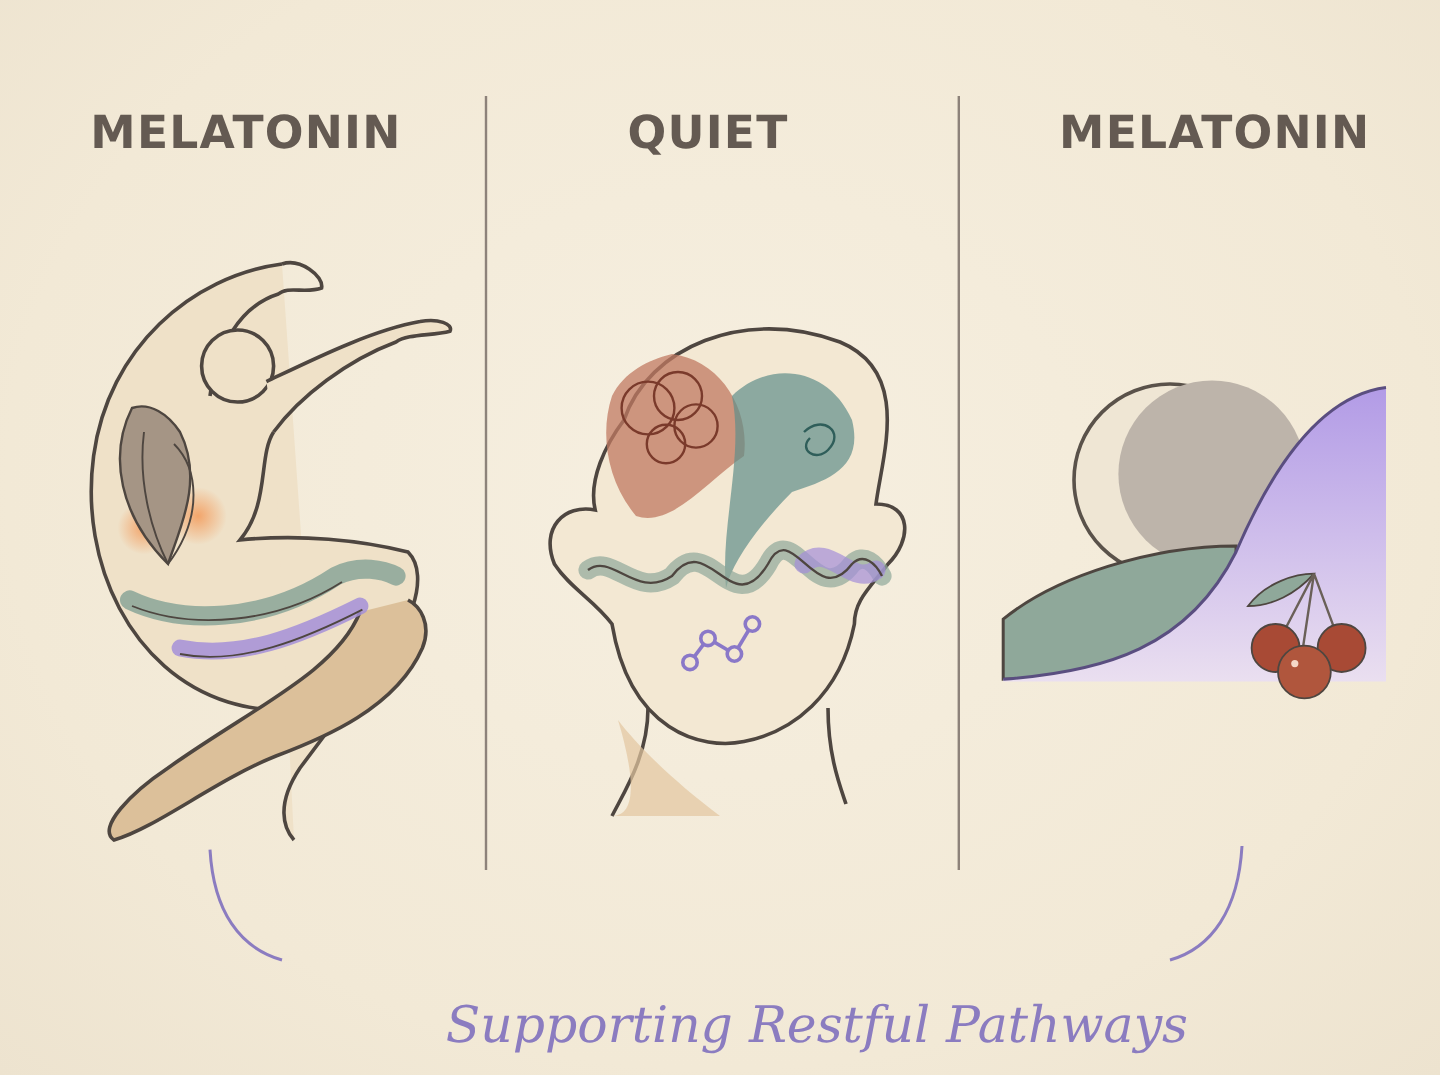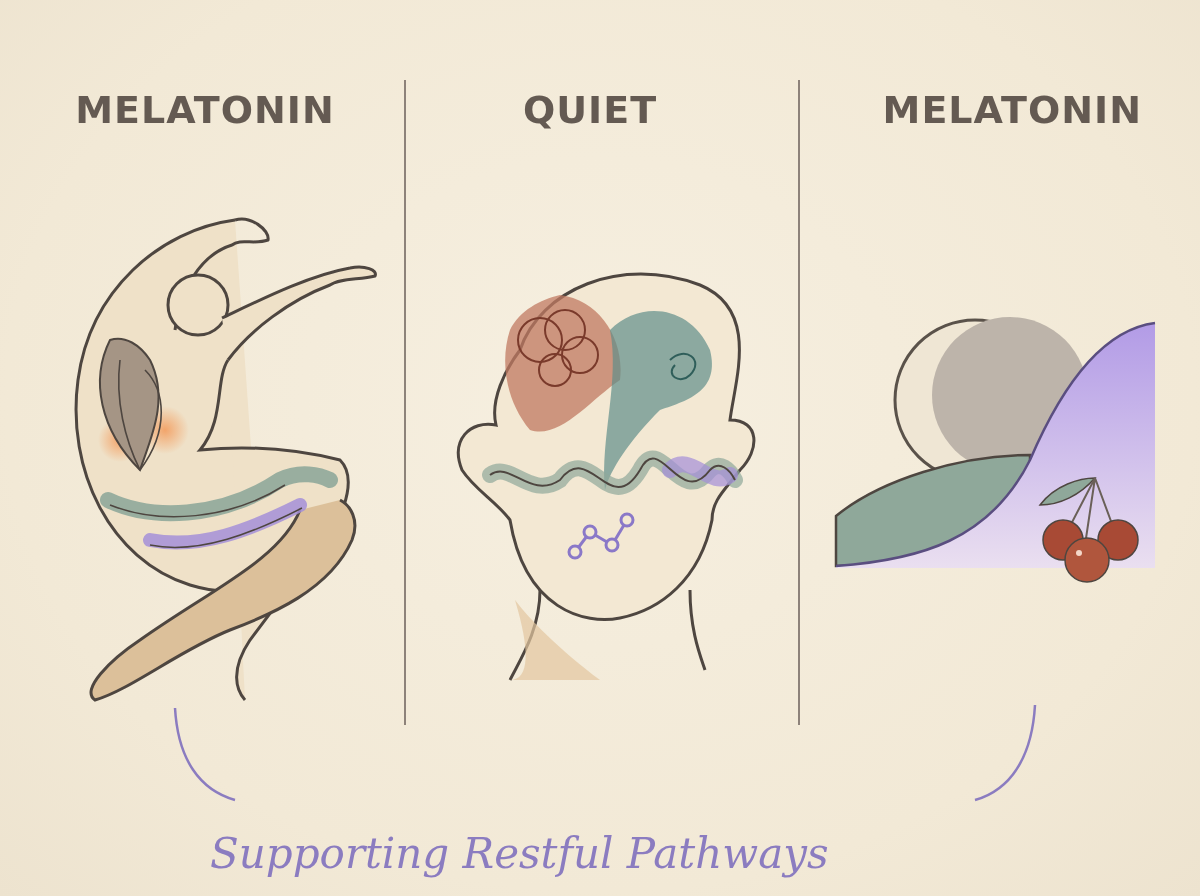--- a/index.html
+++ b/index.html
@@ -6,21 +6,21 @@
   body{width:1200px;height:896px;background:#f4ecdb;position:relative;overflow:hidden;font-family:"DejaVu Sans",sans-serif;}
   .bg{position:absolute;inset:0;background:radial-gradient(ellipse at 50% 45%,#f6efe0 0%,#f2e9d6 70%,#ede3cf 100%);}
   .title{position:absolute;top:88px;text-align:center;color:#645a52;font-family:"DejaVu Sans",sans-serif;font-weight:bold;font-size:38px;line-height:44px;letter-spacing:1px;}
   .t1{left:40px;width:330px;}
   .t2{left:425px;width:330px;}
   .t3{left:822px;width:320px;text-align:right;}
   .divider{position:absolute;top:80px;width:2px;height:645px;background:#7a7068;opacity:.85;}
   .d1{left:404px;}
   .d2{left:798px;}
   svg.art{position:absolute;left:0;top:0;}
-  .tagline{position:absolute;left:210px;top:830px;width:780px;text-align:left;color:#8b7cc0;font-family:"DejaVu Serif",serif;font-style:italic;font-size:42px;line-height:48px;}
+  .tagline{position:absolute;left:210px;top:830px;width:780px;text-align:right;color:#8b7cc0;font-family:"DejaVu Serif",serif;font-style:italic;font-size:42px;line-height:48px;}
 </style>
 </head>
 <body>
 
 <div class="bg"></div>
 
 <div class="title t1">
   <div>MELATONIN</div>
 </div>
 <div class="title t2">

